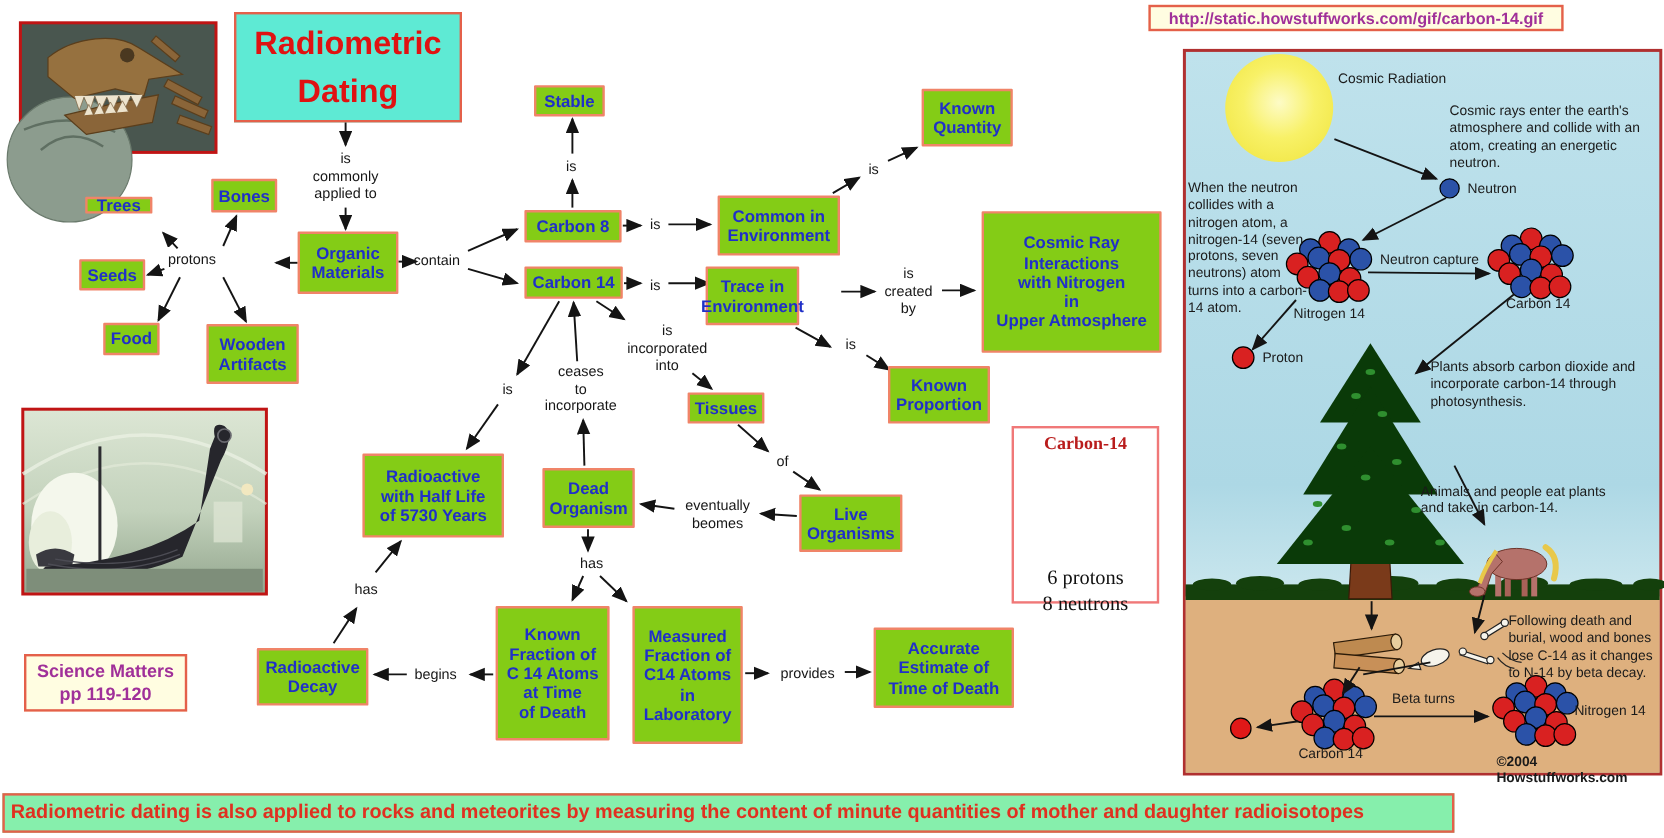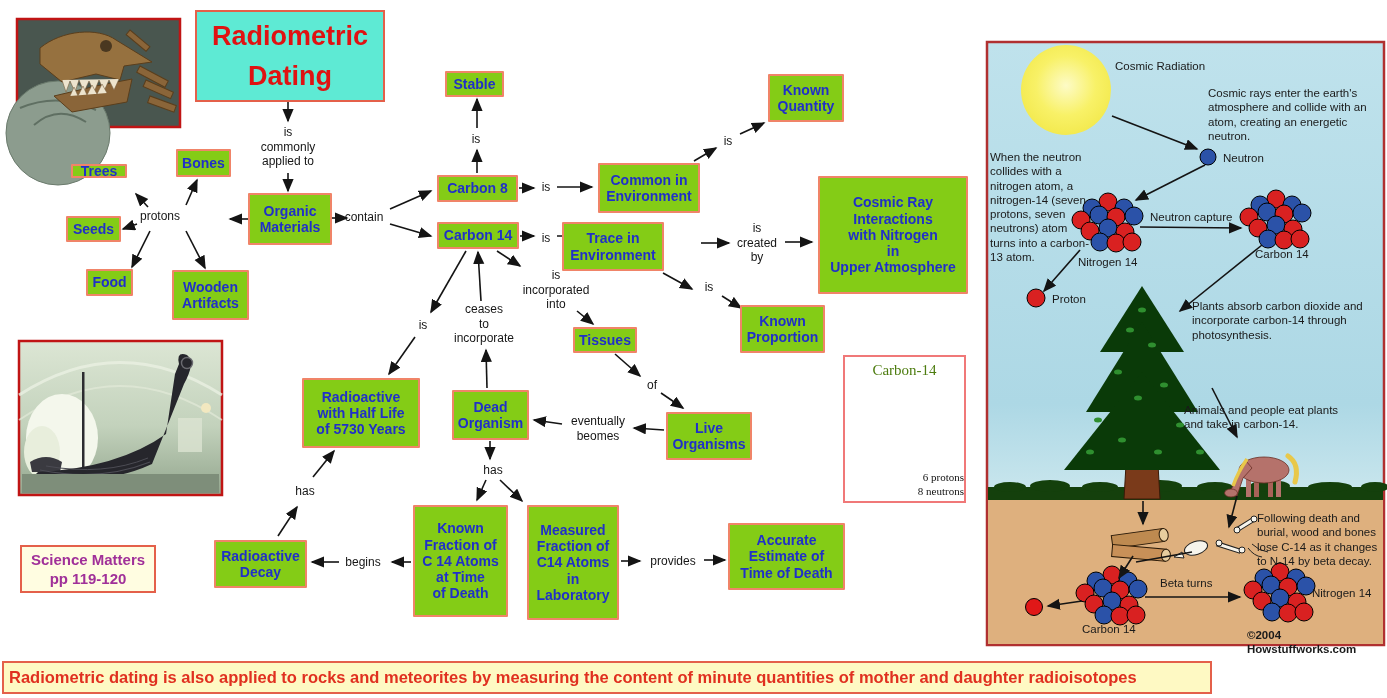--- a/index.html
+++ b/index.html
@@ -10,28 +10,28 @@
         color:#2030C8;font-weight:bold;font-size:14px;line-height:1.16;display:flex;align-items:center;
         justify-content:center;text-align:center;white-space:pre-line;border-radius:1px;}
   .elabel{position:absolute;z-index:2;color:#161616;font-size:12px;line-height:1.22;text-align:center;
           white-space:pre-line;transform:translate(-50%,-50%);}
   .titlebox{position:absolute;left:195px;top:10px;width:186px;height:88px;z-index:2;background:#5eead4;
         border:2px solid #E4604A;color:#E01212;font-weight:bold;font-size:27px;line-height:1.5;
         display:flex;align-items:center;justify-content:center;text-align:center;white-space:pre-line;}
   .purplebox{position:absolute;z-index:2;background:#FFFDE1;border:2px solid #E4604A;color:#A03099;
         font-weight:bold;display:flex;align-items:center;justify-content:center;text-align:center;
         white-space:pre-line;box-sizing:border-box;}
-  .banner{position:absolute;left:2px;top:661px;width:1210px;height:33px;z-index:2;background:#fef9c3;
+  .banner{position:absolute;left:2px;top:661px;width:1210px;height:33px;z-index:2;background:#86efac;
         border:2px solid #E4604A;color:#E03020;font-size:16.5px;font-weight:bold;display:flex;
         align-items:center;padding-left:5px;box-sizing:border-box;}
   .htext{position:absolute;z-index:2;color:#1A1A1A;font-size:11.5px;line-height:1.24;}
   .c14box{position:absolute;left:843px;top:355px;width:123px;height:148px;z-index:2;background:#fff;
         border:2px solid #F07878;box-sizing:border-box;text-align:center;}
-  .c14box .t{font-family:"Liberation Serif",serif;font-weight:normal;font-size:15px;color:#4d7c0f;margin-top:5px;}
-  .c14box .n{font-family:"Liberation Serif",serif;font-size:11px;color:#111;line-height:1.25;text-align:right;}
+  .c14box .t{font-family:"Liberation Serif",serif;font-weight:bold;font-size:15px;color:#b91c1c;margin-top:5px;}
+  .c14box .n{font-family:"Liberation Serif",serif;font-size:17px;color:#111;line-height:1.25;}
   .ar{stroke:#141414;stroke-width:1.6;}
 </style>
 </head>
 <body>
 
 <div id="canvas">
 
   <svg id="art" width="1387" height="698" viewBox="0 0 1387 698">
     <defs>
       <marker id="ah" markerWidth="10" markerHeight="8" refX="7.5" refY="3.5" orient="auto">
@@ -301,35 +301,36 @@
         <circle cx="915.6" cy="460.45" r="13.049999999999999" fill="#E8E23E" stroke="#000" stroke-width="1"></circle>
         <text x="915.6" y="464.45" text-anchor="middle" style="font:bold 12px &quot;Liberation Sans&quot;,sans-serif;fill:#000">+</text>
         <circle cx="938.8" cy="459" r="13.049999999999999" fill="#E8E23E" stroke="#000" stroke-width="1"></circle>
         <text x="938.8" y="463" text-anchor="middle" style="font:bold 12px &quot;Liberation Sans&quot;,sans-serif;fill:#000">+</text>
       </g>
   </svg>
 
   <div class="titlebox">Radiometric
 Dating</div>
 
+  <div class="purplebox" style="left:957px;top:4px;width:346px;height:22px;font-size:13.5px;">http://static.howstuffworks.com/gif/carbon-14.gif</div>
 
   <div class="node" style="left:71px;top:164px;width:56px;height:14px">Trees</div>
   <div class="node" style="left:176px;top:149px;width:55px;height:28px">Bones</div>
   <div class="node" style="left:66px;top:216px;width:55px;height:26px">Seeds</div>
   <div class="node" style="left:86px;top:269px;width:47px;height:27px">Food</div>
   <div class="node" style="left:172px;top:270px;width:77px;height:50px">Wooden
 Artifacts</div>
   <div class="node" style="left:248px;top:193px;width:84px;height:52px">Organic
 Materials</div>
   <div class="node" style="left:437px;top:175px;width:81px;height:27px">Carbon 8</div>
   <div class="node" style="left:437px;top:222px;width:82px;height:27px">Carbon 14</div>
   <div class="node" style="left:445px;top:71px;width:59px;height:26px">Stable</div>
   <div class="node" style="left:598px;top:163px;width:102px;height:50px">Common in
 Environment</div>
-  <div class="node" style="left:562px;top:222px;width:102px;height:49px">Trace in
+  <div class="node" style="left:588px;top:222px;width:78px;height:49px">Trace in
 Environment</div>
   <div class="node" style="left:768px;top:74px;width:76px;height:48px">Known
 Quantity</div>
   <div class="node" style="left:818px;top:176px;width:150px;height:118px">Cosmic Ray
 Interactions
 with Nitrogen
 in
 Upper Atmosphere</div>
   <div class="node" style="left:740px;top:305px;width:85px;height:48px">Known
 Proportion</div>
@@ -386,21 +387,21 @@
   <div class="elabel" style="left:673px;top:561px">provides</div>
 
   <div class="purplebox" style="left:20px;top:545px;width:136px;height:48px;font-size:15px;line-height:1.3;">Science Matters
 pp 119-120</div>
 
   <div class="banner">Radiometric dating is also applied to rocks and meteorites by measuring the content of minute quantities of mother and daughter radioisotopes</div>
 
   <div class="htext" style="left:1115px;top:59px;width:120px">Cosmic Radiation</div>
   <div class="htext" style="left:1208px;top:86px;width:176px">Cosmic rays enter the earth's atmosphere and collide with an atom, creating an energetic neutron.</div>
   <div class="htext" style="left:1223px;top:151px;width:70px">Neutron</div>
-  <div class="htext" style="left:990px;top:150px;width:103px">When the neutron collides with a nitrogen atom, a nitrogen-14 (seven protons, seven neutrons) atom turns into a carbon-13 atom.</div>
+  <div class="htext" style="left:990px;top:150px;width:103px">When the neutron collides with a nitrogen atom, a nitrogen-14 (seven protons, seven neutrons) atom turns into a carbon-14 atom.</div>
   <div class="htext" style="left:1078px;top:255px;width:80px">Nitrogen 14</div>
   <div class="htext" style="left:1150px;top:210px;width:92px">Neutron capture</div>
   <div class="htext" style="left:1255px;top:247px;width:70px">Carbon 14</div>
   <div class="htext" style="left:1052px;top:292px;width:50px">Proton</div>
   <div class="htext" style="left:1192px;top:299px;width:182px">Plants absorb carbon dioxide and incorporate carbon-14 through photosynthesis.</div>
   <div class="htext" style="left:1184px;top:403px;width:158px">Animals and people eat plants and take in carbon-14.</div>
   <div class="htext" style="left:1257px;top:511px;width:128px">Following death and burial, wood and bones lose C-14 as it changes to N-14 by beta decay.</div>
   <div class="htext" style="left:1160px;top:576px;width:70px">Beta turns</div>
   <div class="htext" style="left:1082px;top:622px;width:70px">Carbon 14</div>
   <div class="htext" style="left:1312px;top:586px;width:74px">Nitrogen 14</div>

